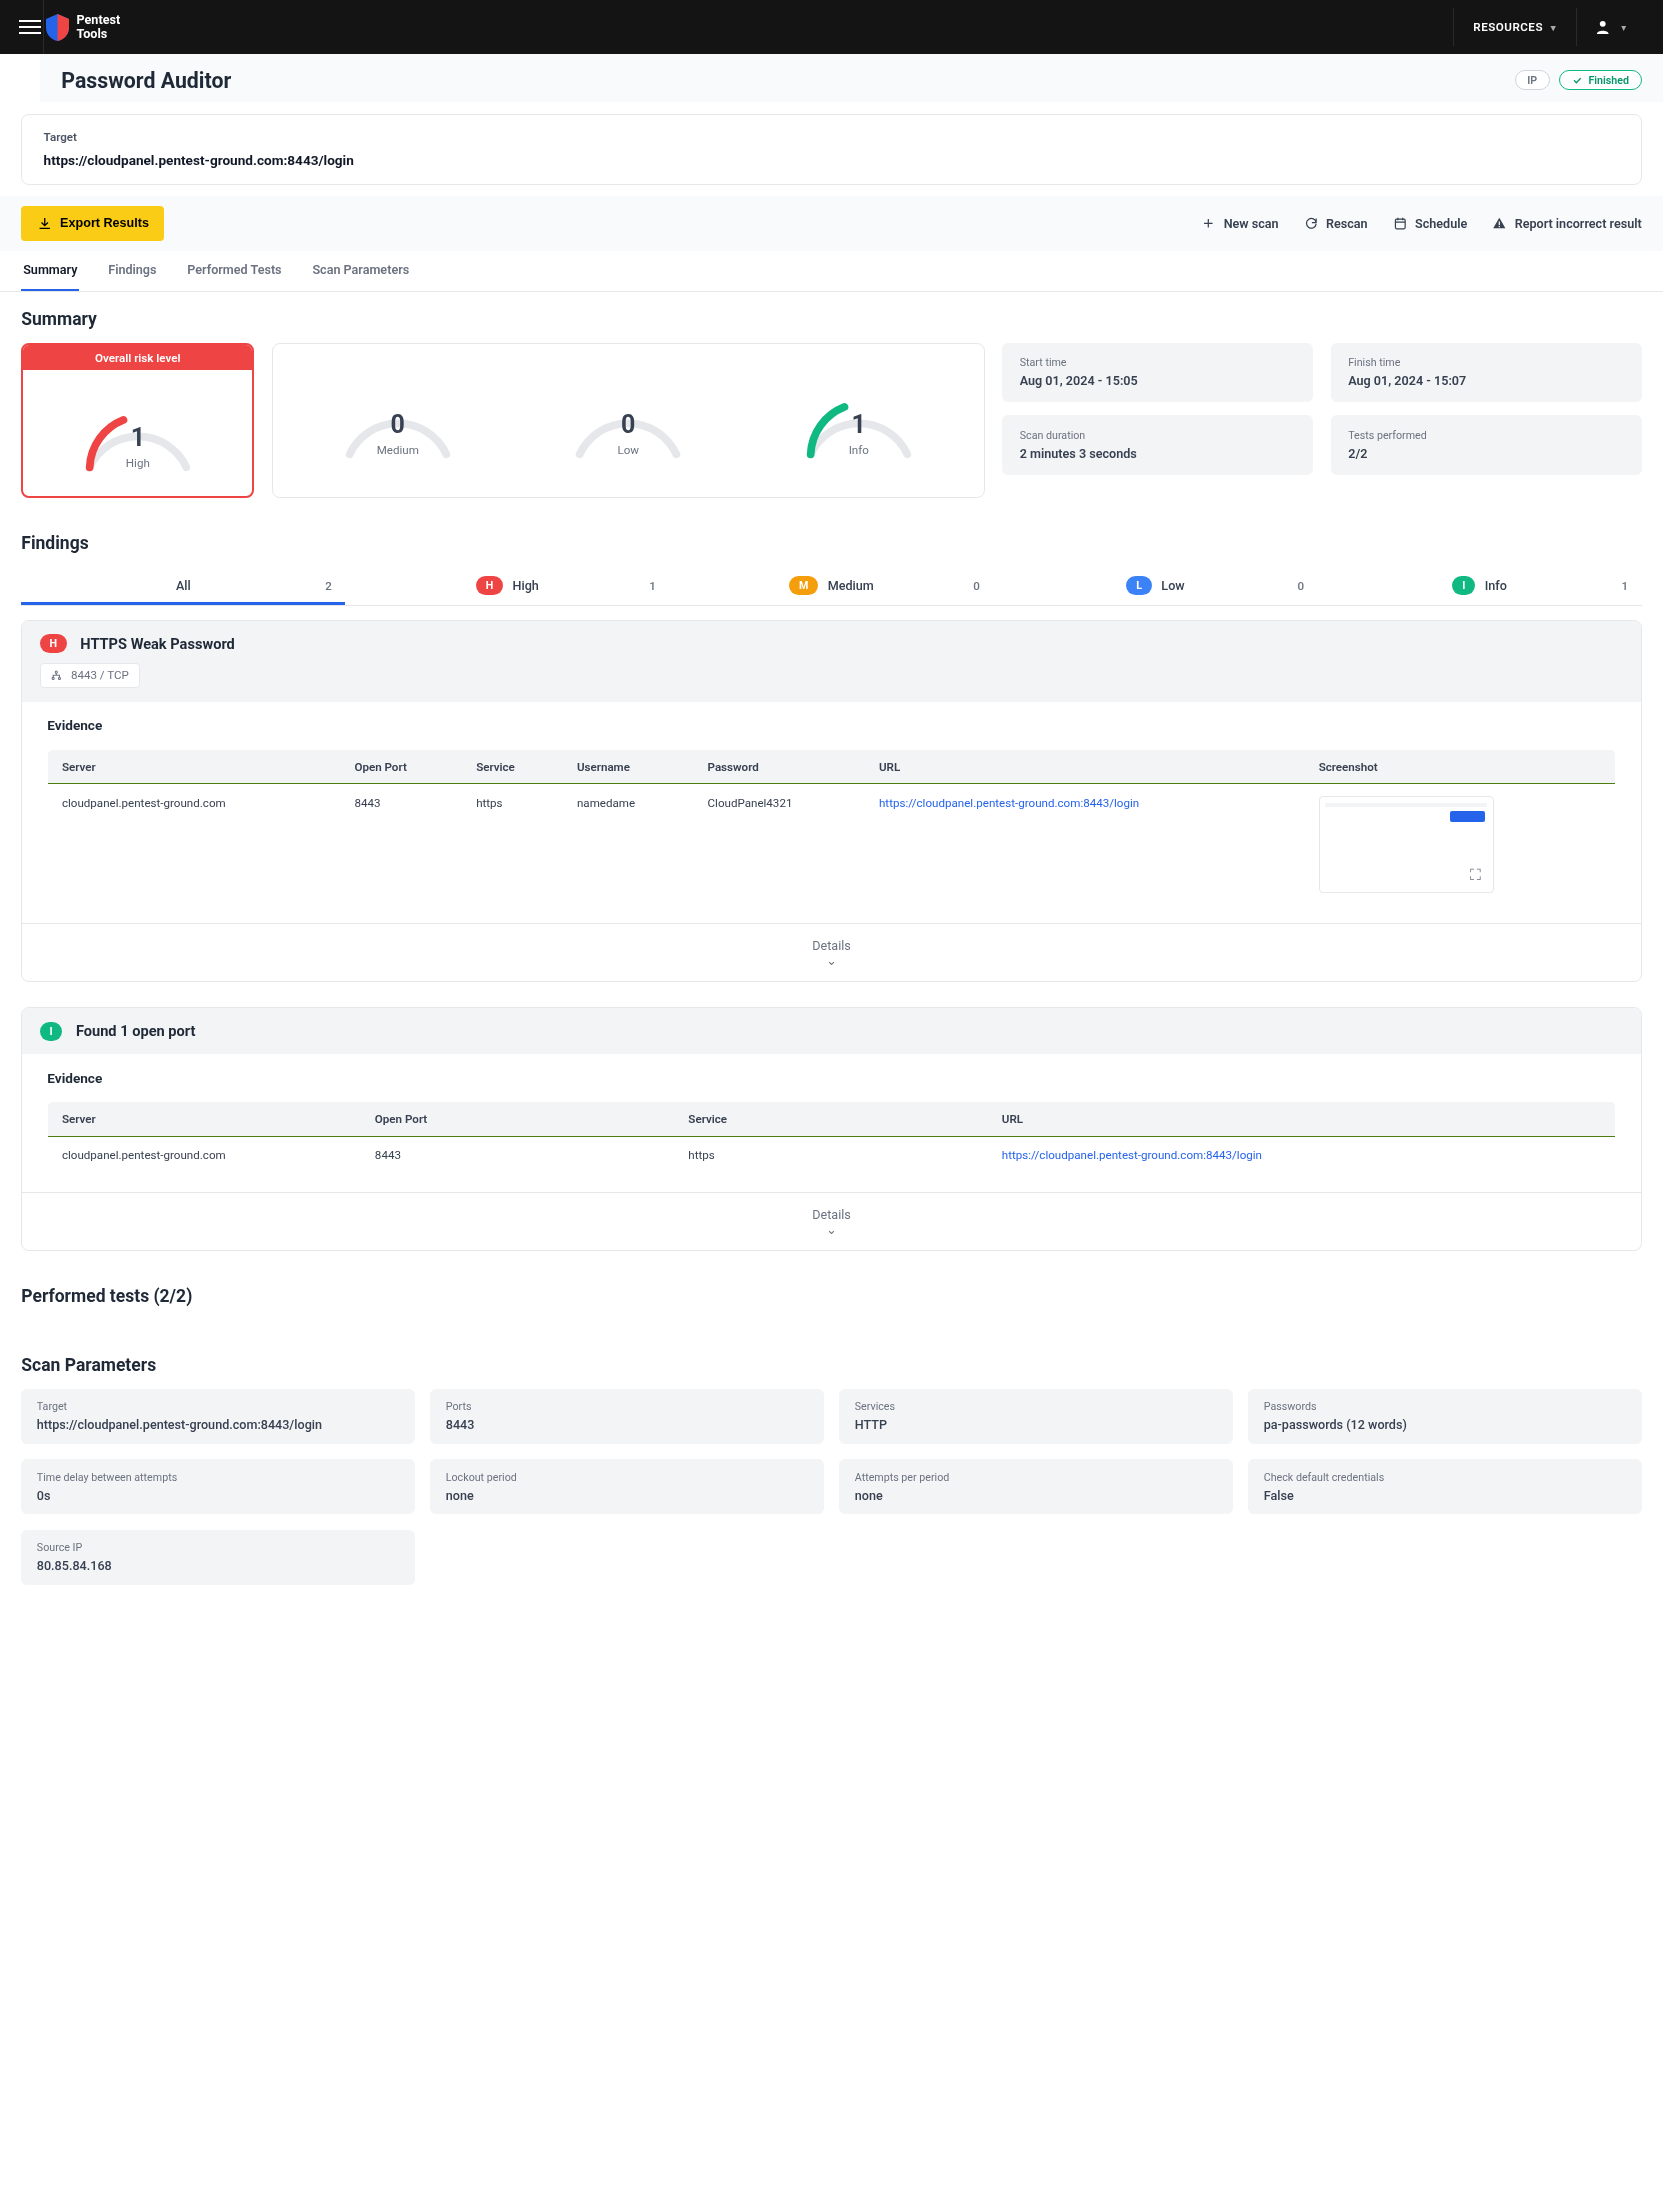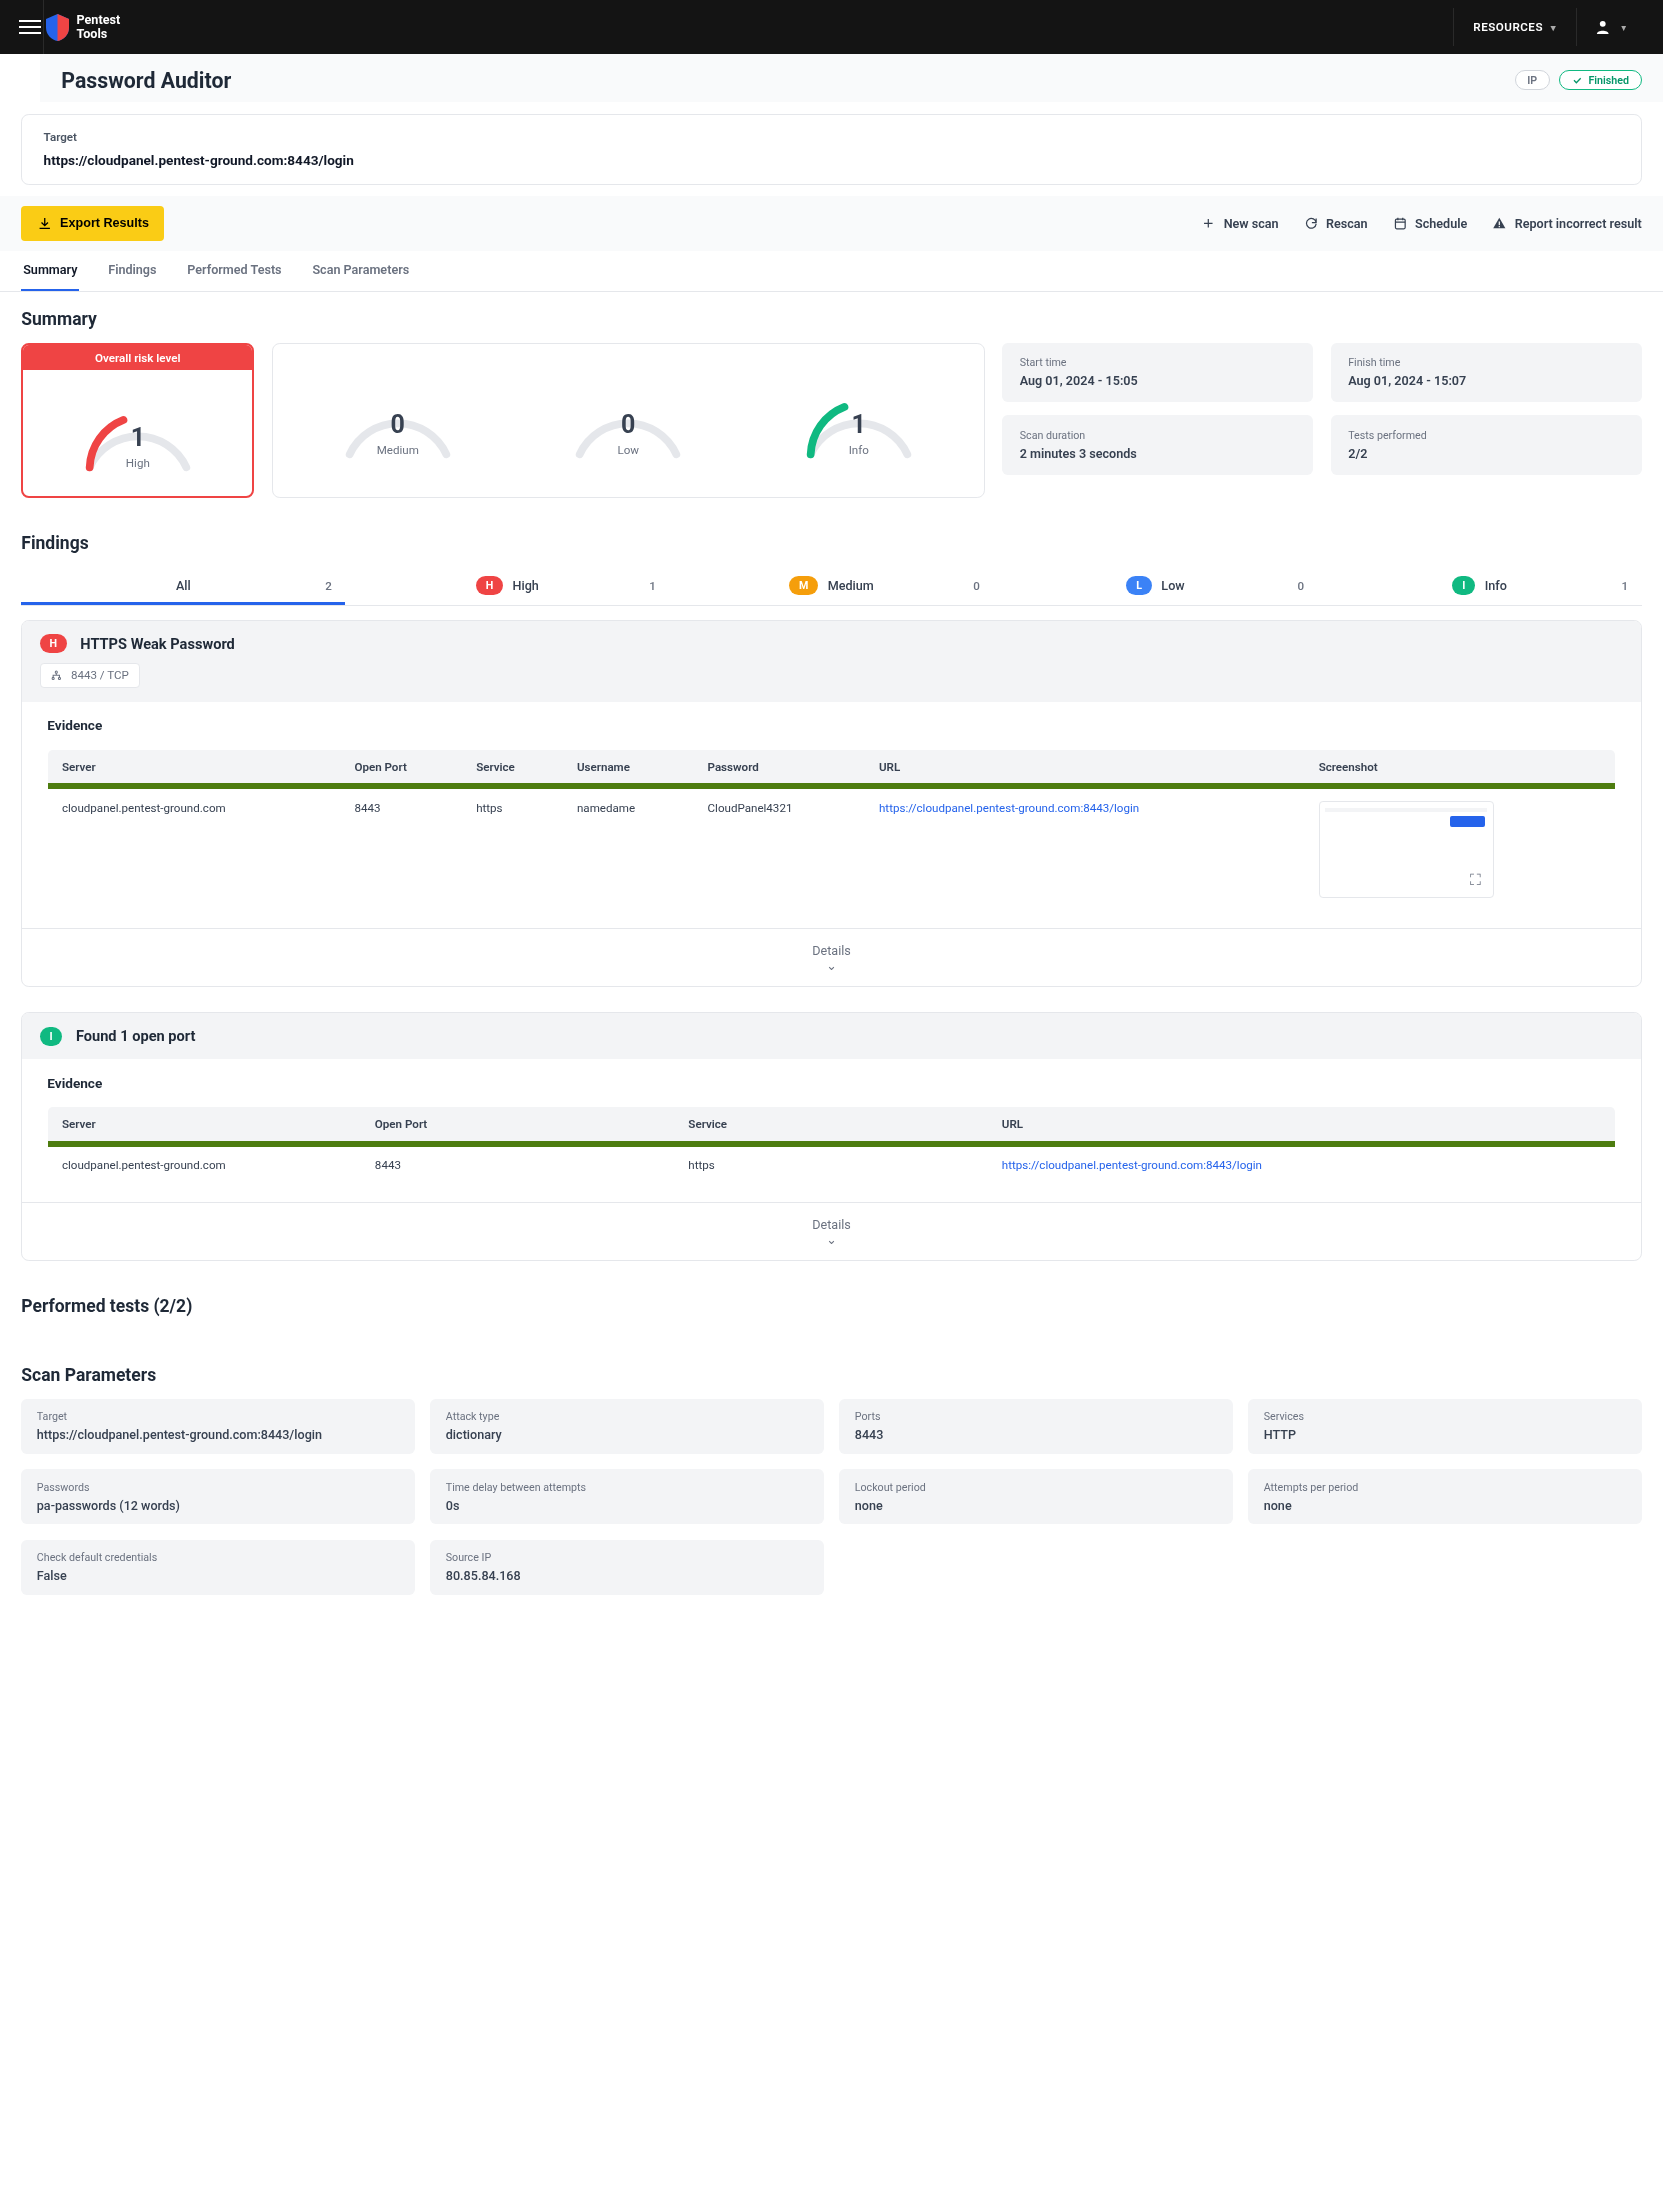--- a/index.html
+++ b/index.html
@@ -63,21 +63,21 @@
 .badge { display:inline-flex; align-items:center; justify-content:center; border-radius:969px; color:#fff; font-size:10.7px; font-weight:700; padding:2.9px 9.7px; min-width:21.3px; }
 .b-h { background:#ef4444; } .b-m { background:#f59e0b; } .b-l { background:#3b82f6; } .b-i { background:#10b981; }
 .find-tab .lbl { display:flex; align-items:center; gap:9.7px; }
 
 .finding-card { border:1px solid #e5e7eb; border-radius:7.8px; margin-top:13.6px; overflow:hidden; }
 .finding-hdr { background:#f3f4f6; padding:13.6px 17.5px; }
 .finding-title { display:flex; align-items:center; gap:13.6px; font-size:14.6px; font-weight:700; color:#1f2937; margin-bottom:9.7px; }
 .port-chip { display:inline-flex; align-items:center; gap:7.8px; border:1px solid #e5e7eb; border-radius:3.9px; background:#fff; padding:4.9px 9.7px; font-size:11.6px; color:#6b7280; }
 .evidence { padding:15.5px 25px 3.9px; font-size:13.6px; font-weight:700; color:#1f2937; }
 .etable { width:calc(100% - 50px); margin:11.6px 25px 17.5px; border:1px solid #e5e7eb; border-radius:5.8px; overflow:hidden; border-collapse:collapse; }
-.etable th { background:#f3f4f6; text-align:left; font-size:11.6px; font-weight:600; color:#374151; padding:9.7px 13.6px; border-bottom:6px solid #4d7c0f; }
+.etable th { background:#f3f4f6; text-align:left; font-size:11.6px; font-weight:600; color:#374151; padding:9.7px 13.6px; border-bottom:1px solid #4d7c0f; }
 .etable td { font-size:11.6px; padding:11.6px 13.6px; vertical-align:top; color:#374151; }
 .link { color:#2563eb; }
 .thumb { width:175px; height:97px; border:1px solid #e5e7eb; border-radius:3.9px; background:#fff; position:relative; }
 .thumb::before { content:""; position:absolute; left:5.8px; right:5.8px; top:5.8px; height:3.9px; background:#f3f4f6; }
 .thumb::after { content:""; position:absolute; right:7.8px; top:13.6px; width:35px; height:11.6px; background:#2563eb; border-radius:1.9px; }
 .expand { position:absolute; right:5.8px; bottom:5.8px; width:23px; height:23px; display:flex; align-items:center; justify-content:center; color:#6b7280; font-size:15.5px; }
 .details-row { border-top:1px solid #e5e7eb; padding:13.6px 25px; font-size:12.6px; color:#6b7280; display:flex; justify-content:space-between; align-items:center; cursor:pointer;flex-direction:column; }
 
 .tests-list { margin-top:5.8px; }
 .test-item { display:flex; align-items:center; gap:9.7px; padding:3.9px 0; font-size:12.6px; color:#374151; }
@@ -391,24 +391,20 @@
 </div>
 
 <div class="section">
   <div class="section-title">Scan Parameters</div>
   <div class="params-grid">
     <div class="param-box">
         <div class="param-k">Target</div>
         <div class="param-v">https://cloudpanel.pentest-ground.com:8443/login</div>
       </div>
     <div class="param-box">
-        <div class="param-k">Attack type</div>
-        <div class="param-v">dictionary</div>
-      </div>
-    <div class="param-box">
         <div class="param-k">Ports</div>
         <div class="param-v">8443</div>
       </div>
     <div class="param-box">
         <div class="param-k">Services</div>
         <div class="param-v">HTTP</div>
       </div>
     <div class="param-box">
         <div class="param-k">Passwords</div>
         <div class="param-v">pa-passwords (12 words)</div>

